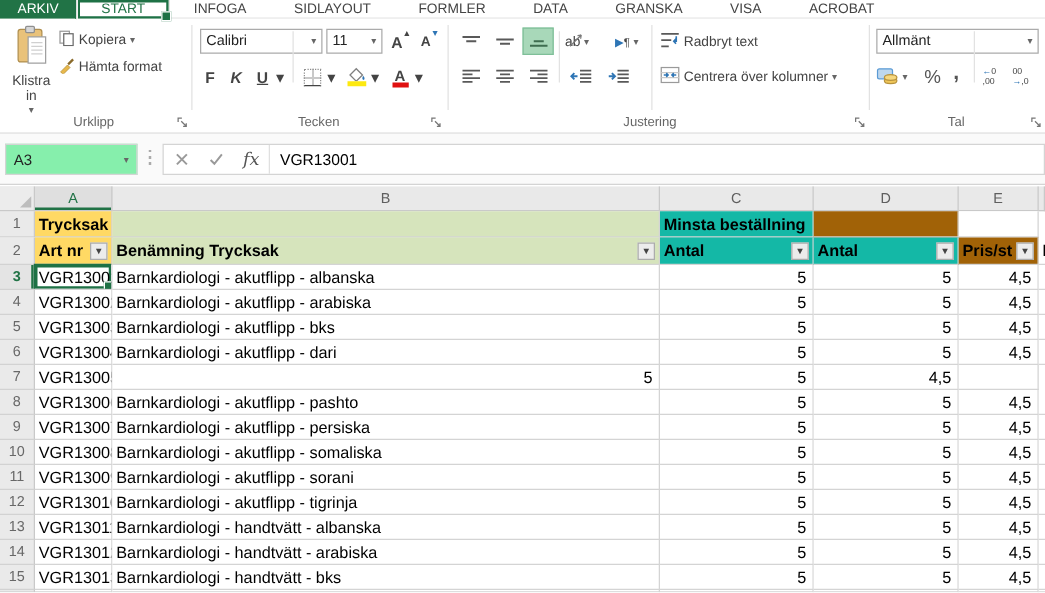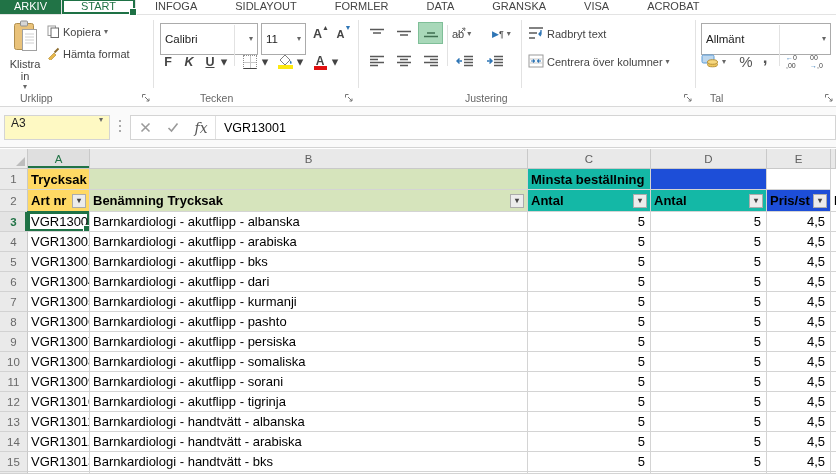--- a/index.html
+++ b/index.html
@@ -1,51 +1,51 @@
 <!DOCTYPE html>
 <html><head>
 <meta charset="utf-8">
 <style>
   *{margin:0;padding:0;box-sizing:border-box}
   html,body{width:836px;height:474px;overflow:hidden}
   body{font-family:"Liberation Sans",sans-serif;background:#fff;color:#444;position:relative;font-size:12px}
 
   
-  .tabbar{height:15px;display:flex;align-items:flex-end;background:#fff;border-bottom:1px solid #E3E3E3}
+  .tabbar{height:15px;display:flex;align-items:center;background:#fff;border-bottom:1px solid #E3E3E3}
   .tab{padding:0 19px;font-size:11px;line-height:15px;color:#444;white-space:nowrap}
   .tab.file{background:#217346;color:#fff;padding:0 14px}
   .tab.active{color:#217346;background:#fff;border:1px solid #E3E3E3;border-bottom:1px solid #fff;margin-bottom:-1px}
 
   
   .ribbon{position:relative;height:92px;background:#fff;border-bottom:1px solid #D9D9D9}
   .vsep{position:absolute;top:5px;bottom:18px;width:1px;background:#E2E2E2}
   .vsep.mini{top:10px;bottom:40px}
-  .grp-label{position:absolute;bottom:2px;font-size:10.5px;color:#666;text-align:left}
+  .grp-label{position:absolute;bottom:2px;font-size:10.5px;color:#666;text-align:center}
   .launcher{position:absolute;bottom:4px;width:10px;height:10px}
   .rbtn{position:absolute;display:flex;align-items:center;gap:3px;font-size:11px;color:#444;height:21px;white-space:nowrap}
-  .combo{position:absolute;height:32px;border:1px solid #ABABAB;background:#fff;font-size:11.5px;color:#222;display:flex;align-items:center;justify-content:space-between;padding:0 4px}
+  .combo{position:absolute;height:20px;border:1px solid #ABABAB;background:#fff;font-size:11.5px;color:#222;display:flex;align-items:center;justify-content:space-between;padding:0 4px}
   .caret{font-size:8px;color:#666;line-height:1}
   .glyphbtn{position:absolute;display:flex;align-items:center;justify-content:center;height:21px;font-size:13px;color:#444}
   .paste{position:absolute;left:4px;top:5px;width:42px;height:72px;display:flex;flex-direction:column;align-items:center;font-size:11px;color:#444;text-align:center;line-height:1.15}
   .paste .lbl{margin-top:2px;width:42px}
   .clip-stack{position:absolute;left:47px;top:6px}
   .clip-stack .rbtn{position:static;height:22px}
   .bold-b{font-weight:bold;font-size:12.5px}
   .ital-k{font-style:italic;font-weight:bold;font-size:12.5px}
   .und-u{text-decoration:underline;font-weight:bold;font-size:12.5px}
   .afont{font-weight:bold;font-size:12.5px;position:relative}
   .colorbar{position:absolute;left:1px;right:1px;bottom:1px;height:4px}
   .alignbtn{position:absolute;width:25px;height:22px;display:flex;align-items:center;justify-content:center;border:1px solid transparent}
   .alignbtn.sel{background:#A8D8B9;border:1px solid #7FBF98}
   .two-line{display:flex;flex-direction:column;font-size:7px;line-height:1.05;color:#444;align-items:flex-start}
   .blue{color:#2E75B5}
 
   
   .fbar{position:relative;height:41px;background:#FAFAFA;border-bottom:1px solid #D4D4D4}
-  .namebox{position:absolute;left:4px;top:8px;width:106px;height:25px;border:1px solid #D4D4D4;background:#fef9c3;display:flex;align-items:flex-start;font-size:12px;color:#222;padding:0 6px}
+  .namebox{position:absolute;left:4px;top:8px;width:106px;height:25px;border:1px solid #D4D4D4;background:#86efac;display:flex;align-items:center;font-size:12px;color:#222;padding:0 6px}
   .namebox .caret{margin-left:auto}
   .dotsep{position:absolute;left:119px;top:13px;width:2px;height:15px;background:repeating-linear-gradient(to bottom,#ABABAB 0 2px,transparent 2px 5px)}
   .fxbox{position:absolute;left:130px;top:8px;right:0;height:25px;border:1px solid #D4D4D4;background:#fff;display:flex;align-items:center}
   .fxbtn{width:28px;height:100%;display:flex;align-items:center;justify-content:center}
   .fx-label{font-family:"DejaVu Serif",serif;font-style:italic;font-size:14px;color:#555}
   .fdivider{width:1px;height:100%;background:#E0E0E0}
   .fvalue{padding-left:8px;font-size:12.5px;color:#000;font-family:"Liberation Sans",sans-serif}
 
   
   .sheet{position:absolute;left:0;right:0;top:149px;bottom:0;background:#fff;overflow:hidden}
@@ -59,21 +59,21 @@
   .r2{height:22px}
   .dr{height:20px}
   .sliver{height:2px}
   .c{border-right:1px solid #D4D4D4;border-bottom:1px solid #D4D4D4;background:#fff;padding:0 3px;display:flex;align-items:center;font-size:13px;color:#000;overflow:hidden;white-space:nowrap}
   .hb{font-weight:bold}
   .gut{background:#EAEAEA;border-right:1px solid #C9C9C9;border-bottom:1px solid #D2D2D2;color:#686868;font-size:11.5px;display:flex;align-items:center;justify-content:center}
   .gut.sel{background:#E4E4E4;color:#217346;font-weight:bold;box-shadow:inset -2px 0 0 #217346}
   .gold{background:#FFD964}
   .lgreen{background:#D6E4BC}
   .grayf{background:#14b8a6}
-  .orangef{background:#1d4ed8}
+  .orangef{background:#a16207}
   .num{justify-content:flex-end;padding-right:5px}
   .filt{width:14px;height:14px;flex:none;margin-left:auto;background:#ECECEC;border:1px solid #ACACAC;display:flex;align-items:center;justify-content:center;font-size:8px;color:#444;line-height:1}
   .active{position:relative;z-index:5;box-shadow:inset 0 0 0 2px #1E7145, -1px -1px 0 #1E7145}
   .active::after{content:"";position:absolute;right:-2px;bottom:-2px;width:6px;height:6px;background:#1E7145;border:1px solid #fff}
 </style>
 </head>
 <body>
 
 <div class="tabbar">
   <div class="tab file">ARKIV</div>
@@ -423,21 +423,20 @@
     <div class="c">VGR13004</div>
     <div class="c">Barnkardiologi - akutflipp - dari</div>
     <div class="c num">5</div>
     <div class="c num">5</div>
     <div class="c num">4,5</div>
     <div class="c"></div>
   </div>
   <div class="srow dr">
     <div class="gut">7</div>
     <div class="c">VGR13005</div>
-    <div class="c">Barnkardiologi - akutflipp - kurmanji</div>
     <div class="c num">5</div>
     <div class="c num">5</div>
     <div class="c num">4,5</div>
     <div class="c"></div>
   </div>
   <div class="srow dr">
     <div class="gut">8</div>
     <div class="c">VGR13006</div>
     <div class="c">Barnkardiologi - akutflipp - pashto</div>
     <div class="c num">5</div>

